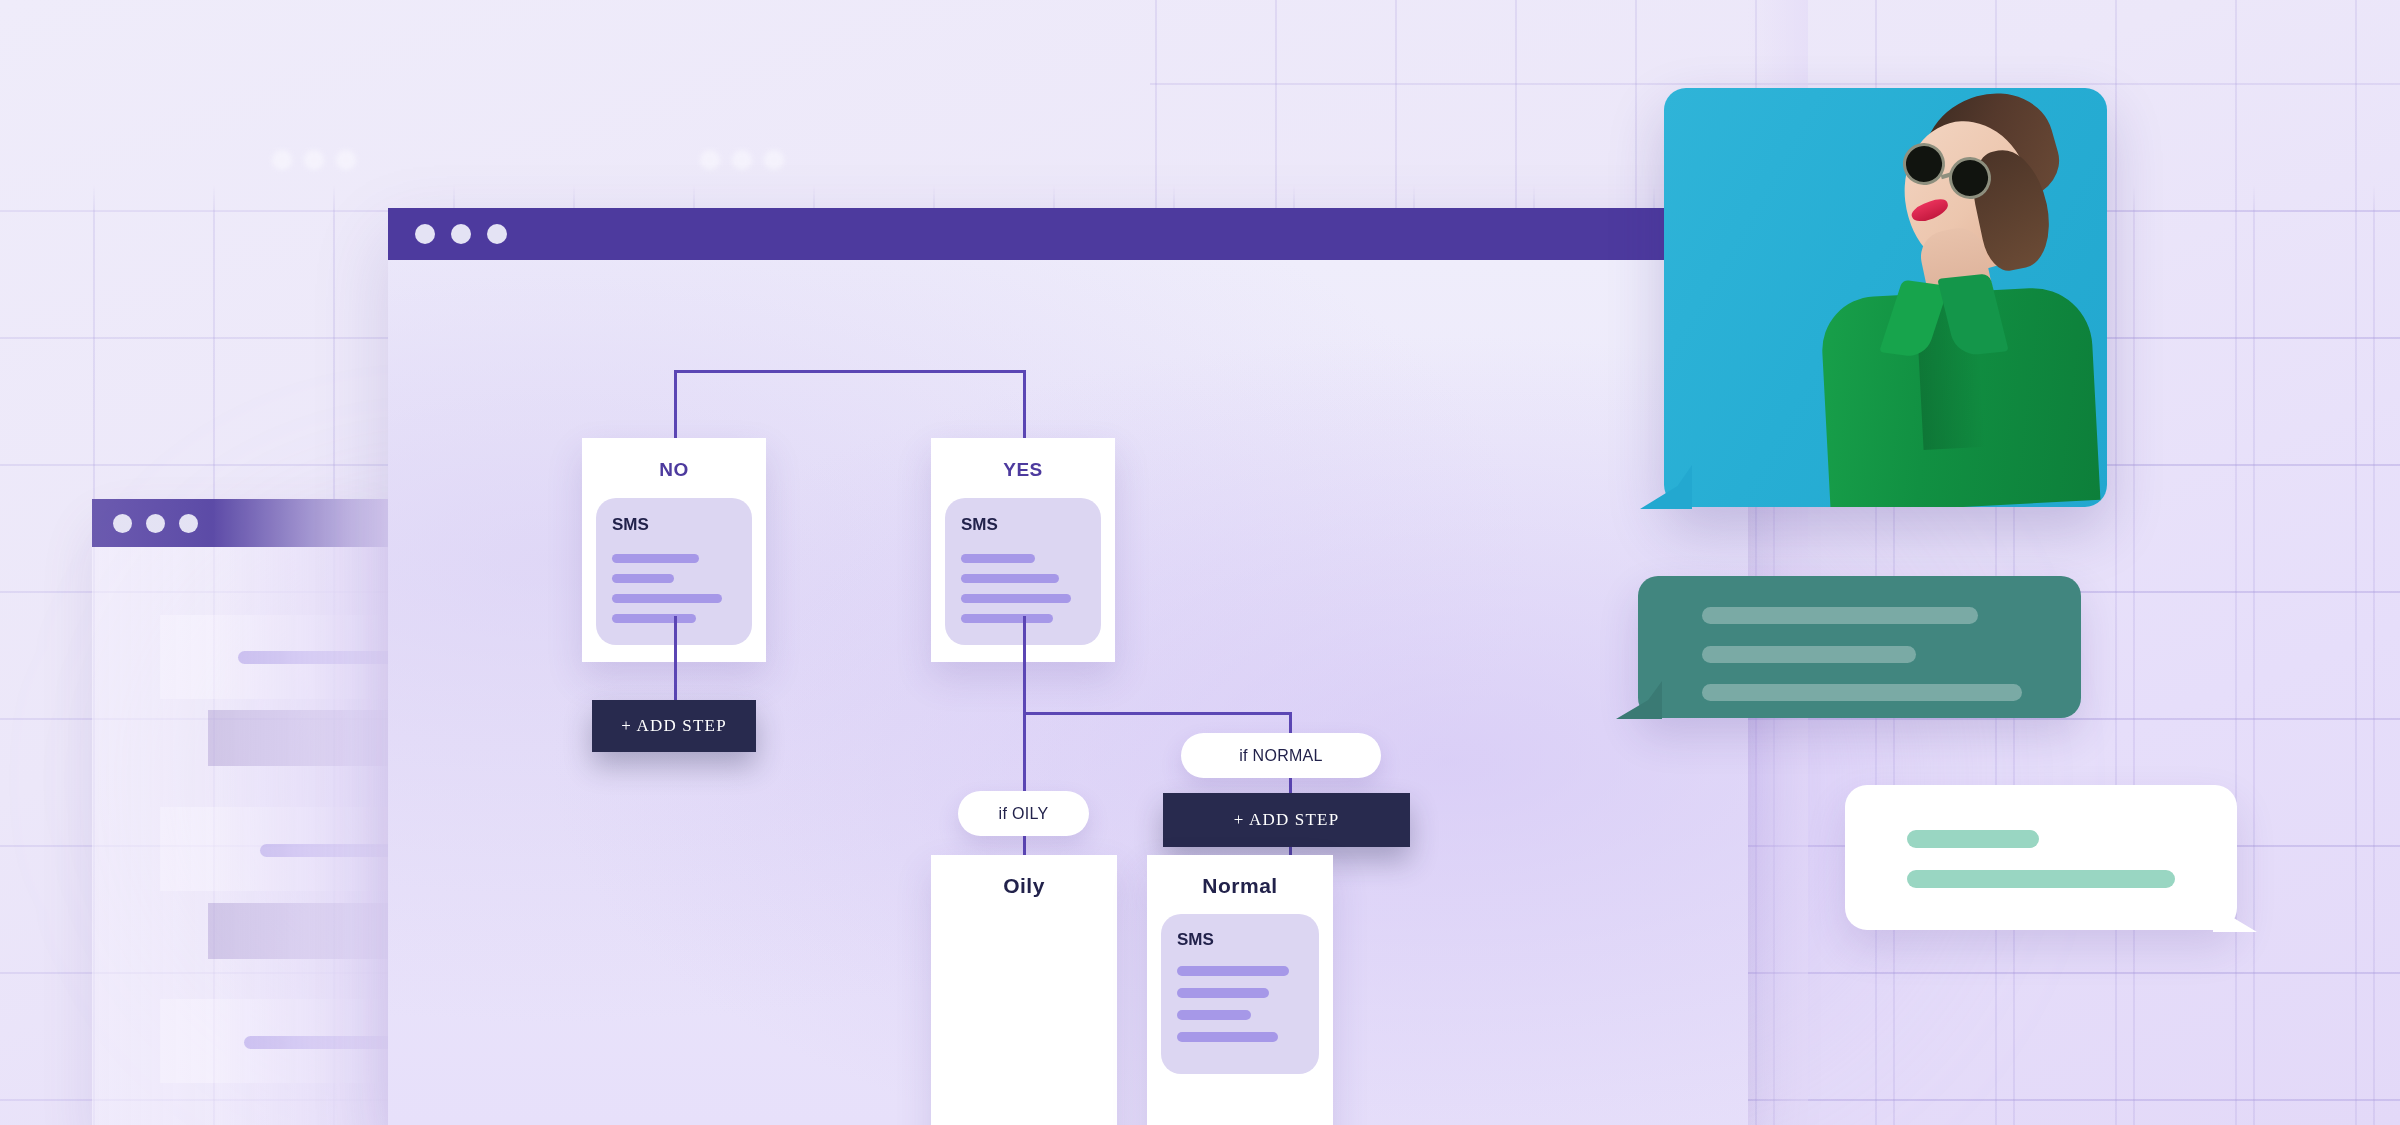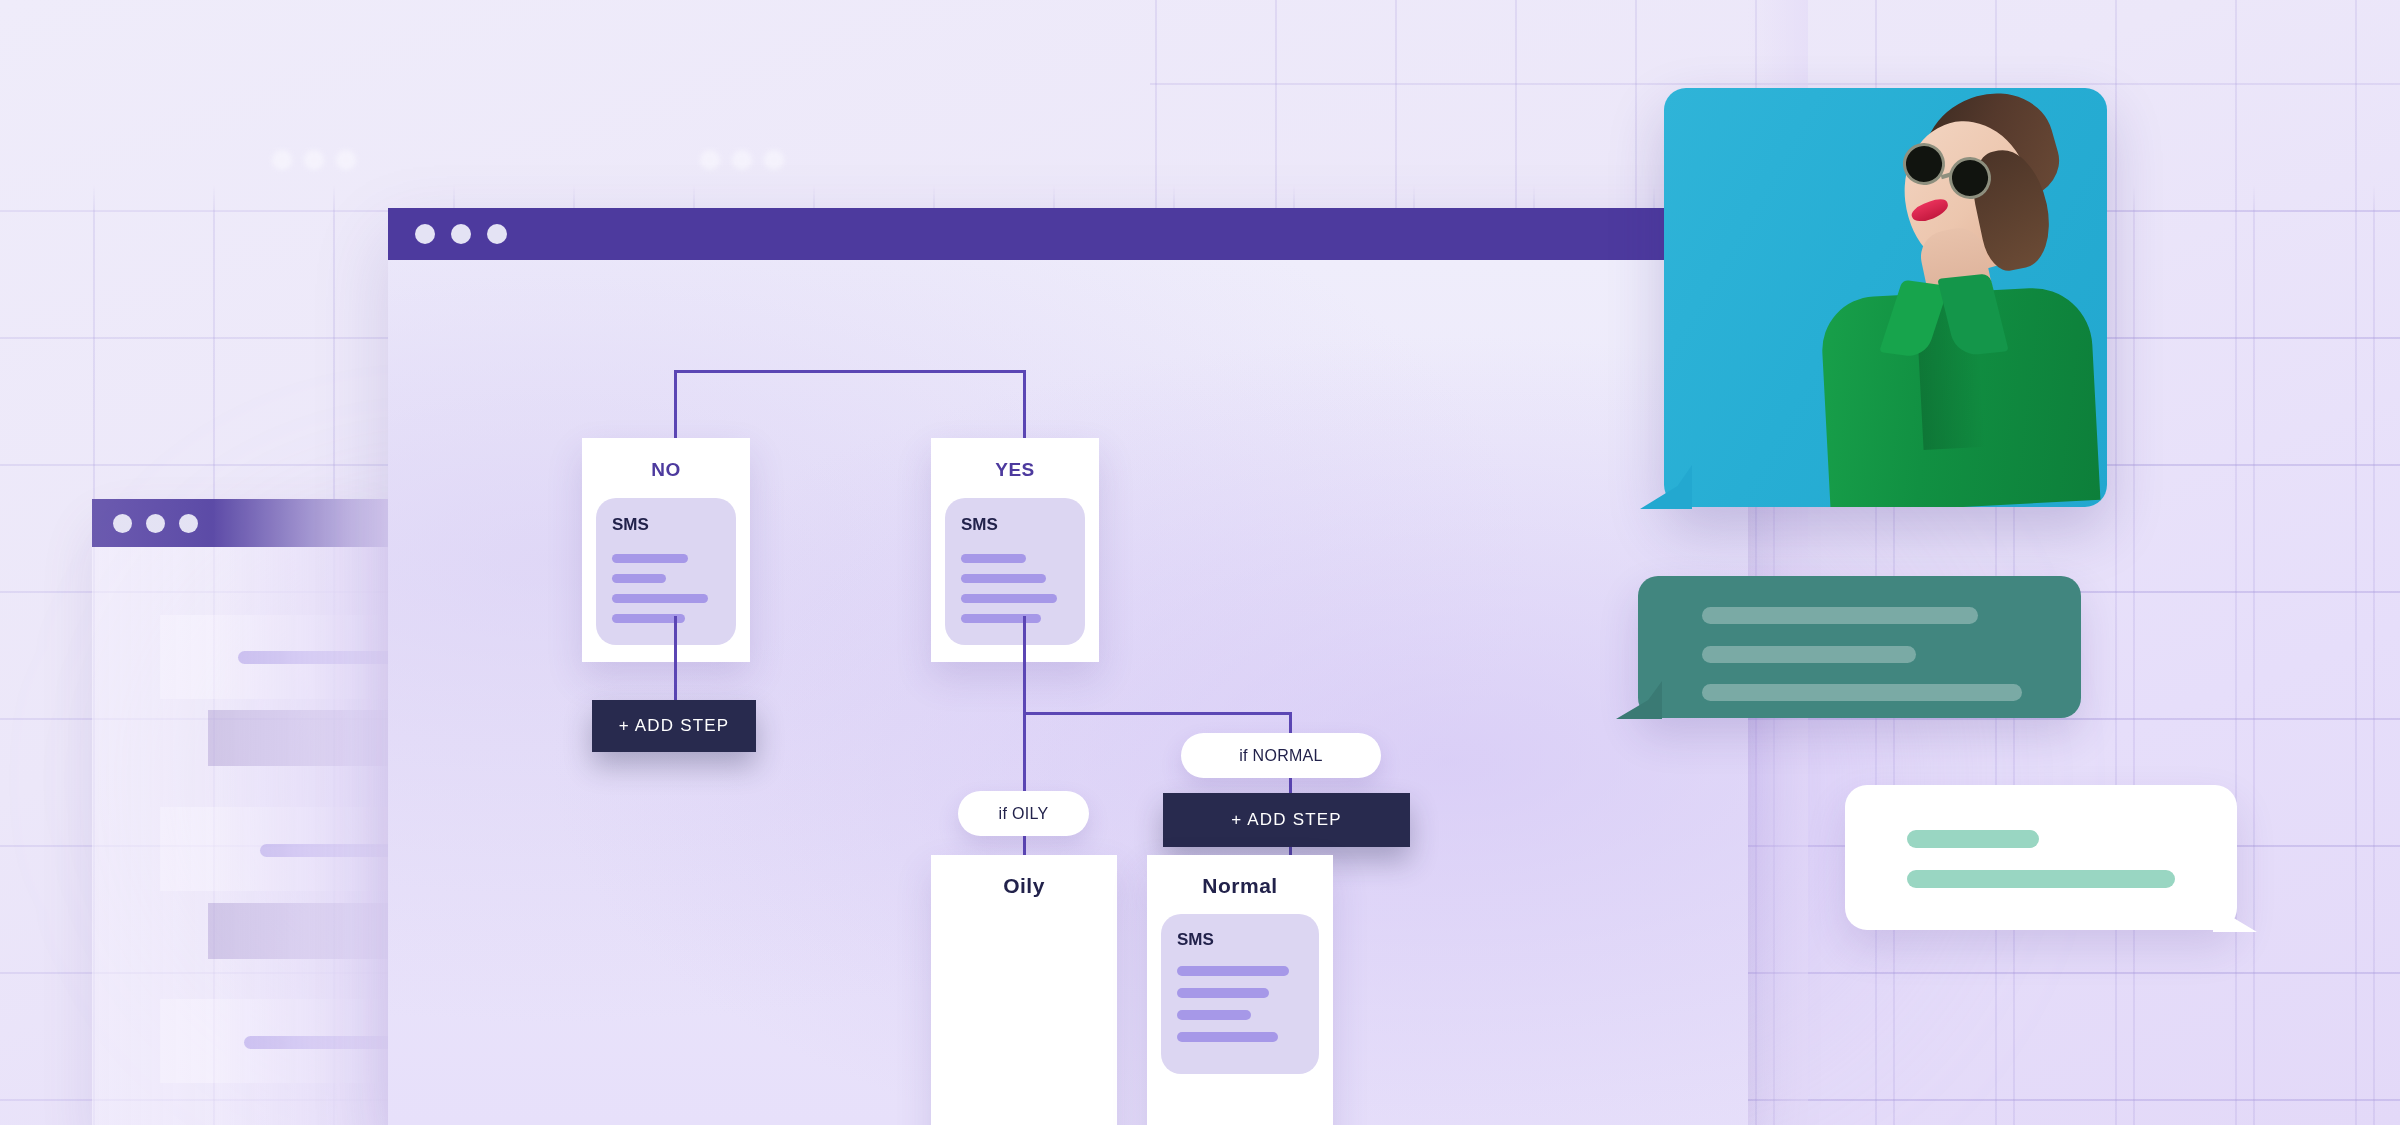--- a/index.html
+++ b/index.html
@@ -130,21 +130,21 @@
     background: #dcd6f2;
     border-radius: 20px;
   }
   .msg .kind {
     color: #22224b;
     font-weight: 700;
   }
   .bar-line { border-radius: 8px; background: #a698e8; }
 
   
-  .card.decision { width: 168px; }
+  .card.decision { width: 184px; }
   .card.decision .card-title {
     color: #4d3a9e; font-weight: 700; font-size: 19px;
     padding-top: 21px; padding-bottom: 17px;
   }
   .card.decision .msg { margin: 0 14px 17px 14px; padding: 17px 16px 22px 16px; }
   .card.decision .kind { font-size: 17px; margin-bottom: 19px; }
   .card.decision .bar-line { height: 9px; margin-bottom: 11px; }
 
   
   .card.outcome { width: 186px; }
@@ -187,20 +187,21 @@
   }
 
   
   .addstep {
     position: absolute;
     background: #282a4e;
     color: #ffffff;
     display: flex; align-items: center; justify-content: center;
     font-size: 17px; letter-spacing: 1.2px;
     box-shadow: 0 14px 28px rgba(40,42,78,0.30);
+    font-family: Liberation Serif, serif;
   }
 
   
   .bubble-photo {
     position: absolute;
     left: 1664px; top: 88px;
     width: 443px; height: 419px;
     border-radius: 22px;
     background: linear-gradient(120deg, #2fb4d8 0%, #27aed4 45%, #22a7cf 100%);
     box-shadow: 0 24px 56px rgba(60,40,130,0.22);

